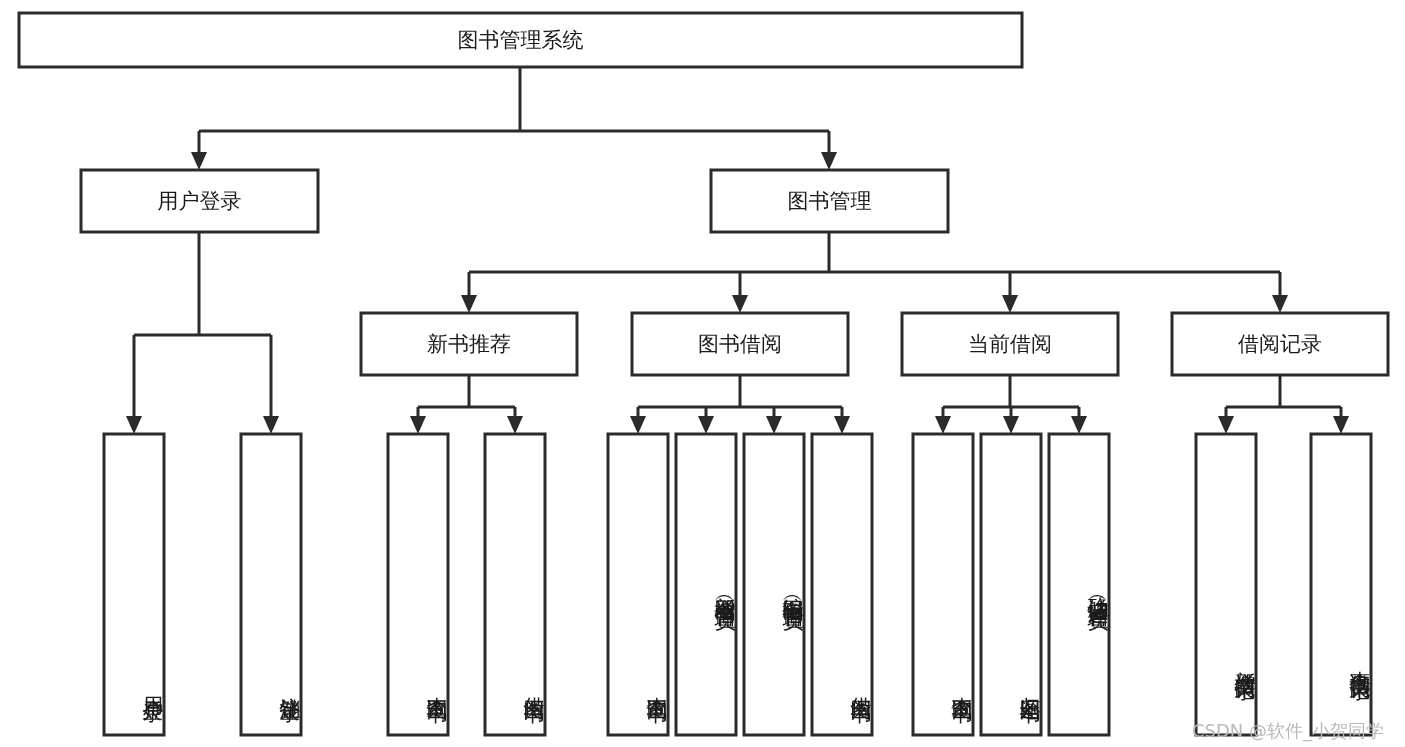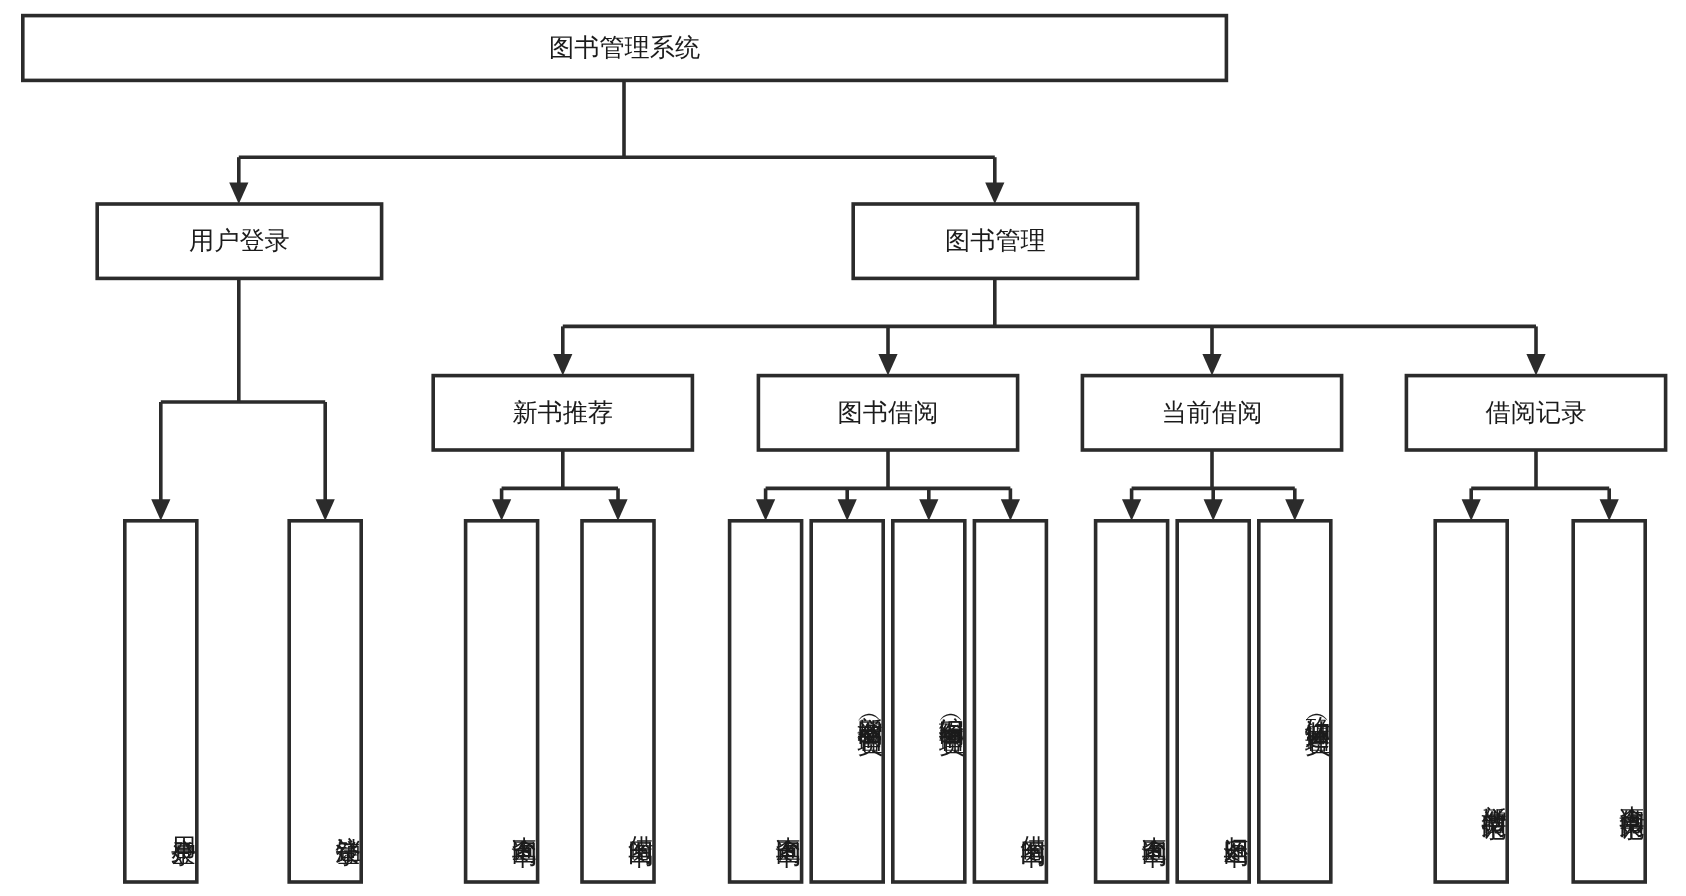--- a/index.html
+++ b/index.html
@@ -211,13 +211,14 @@
       <div class="vert-label" style="left: 1049px; top: 438px; width: 60px; height: 293px; padding-top: 4px;">
         <span>确认归还（管理员）</span>
       </div>
       <div class="vert-label" style="left: 1196px; top: 438px; width: 60px; height: 293px; padding-top: 75px;">
         <span>新增借阅记录</span>
       </div>
       <div class="vert-label" style="left: 1311px; top: 438px; width: 60px; height: 293px; padding-top: 75px;">
         <span>查询借阅记录</span>
       </div>
     </div>
+  <div class="watermark" style="left: 1192px; top: 719px;">CSDN @软件_小贺同学</div>
 </div>
 
 </body></html>

